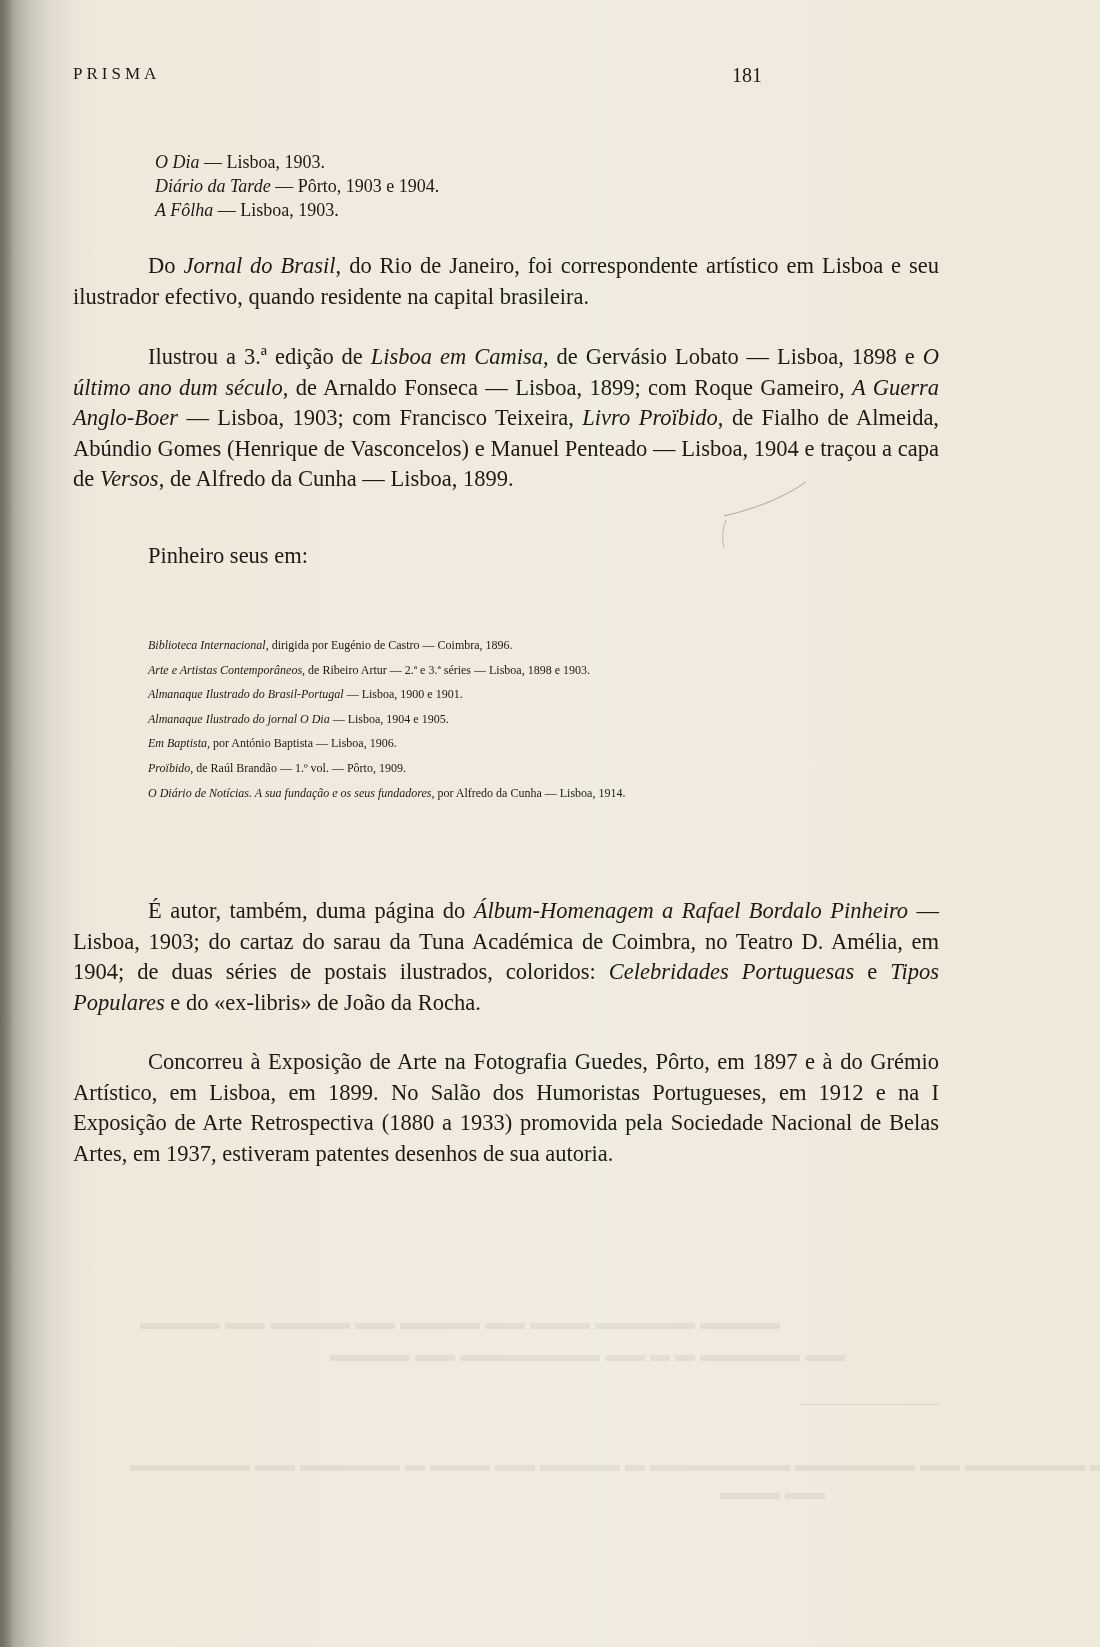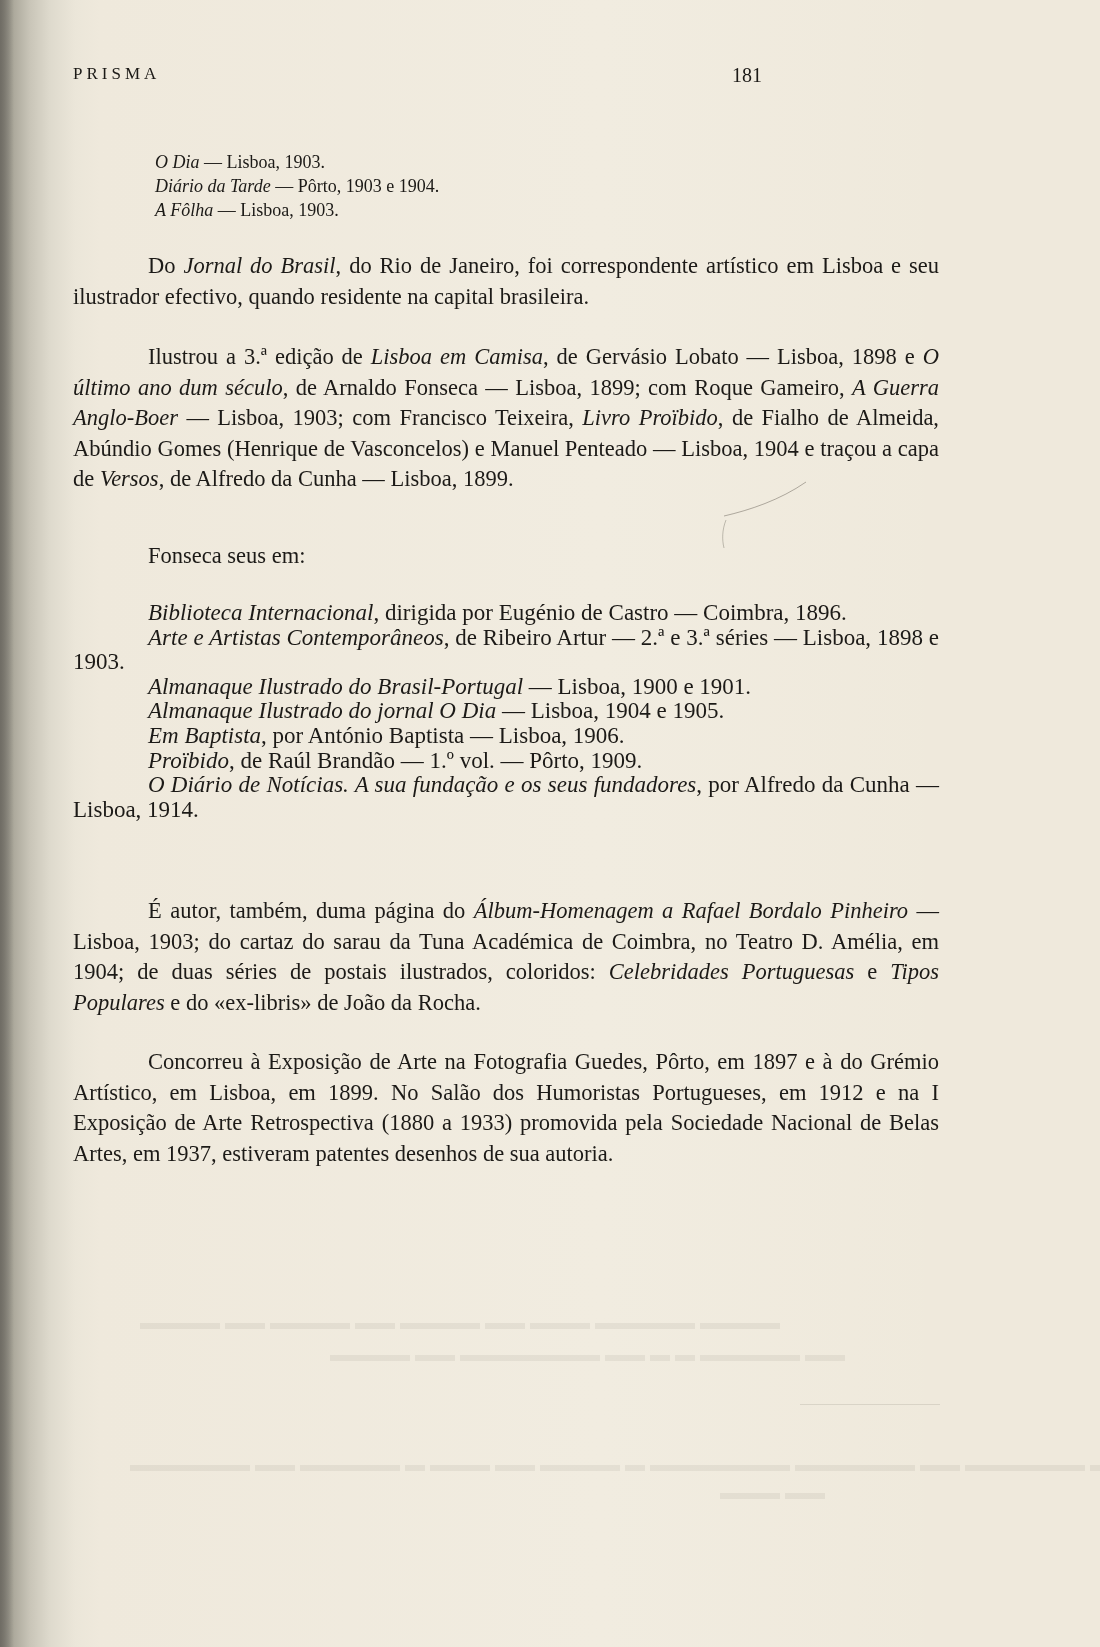--- a/index.html
+++ b/index.html
@@ -47,21 +47,21 @@
     text-justify: inter-word;
   }
   .body-text p { margin: 0; text-indent: 75px; }
   .it { font-style: italic; }
 
   .p1 { top: 235px; margin-top: 16px; }
   .p2 { top: 342px; }
 
   .desenhos-heading { top: 543px; font-size: 22.5px; left: 148px; }
 
-  .list { top: 601px; font-size: 23px; line-height: 24.6px; text-align: justify; }
+  .list { top: 633px; font-size: 12px; line-height: 24.6px; text-align: justify; }
   .list p { margin: 0; text-indent: 75px; }
 
   .p3 { top: 896px; }
   .p4 { top: 1047px; }
 
   .annotation {
     position: absolute;
     left: 720px; top: 480px;
     width: 90px; height: 70px;
     pointer-events: none;
@@ -104,21 +104,21 @@
 
   <div class="block body-text p2">
     <p><span>Ilustrou a 3.ª edição de </span><span class="it">Lisboa em Camisa</span><span>, de Gervásio Lobato — Lisboa, 1898 e </span><span class="it">O último ano dum século</span><span>, de Arnaldo Fonseca — Lisboa, 1899; com Roque Gameiro, </span><span class="it">A Guerra Anglo-Boer</span><span> — Lisboa, 1903; com Francisco Teixeira, </span><span class="it">Livro Proïbido</span><span>, de Fialho de Almeida, Abúndio Gomes (Henrique de Vasconcelos) e Manuel Penteado — Lisboa, 1904 e traçou a capa de </span><span class="it">Versos</span><span>, de Alfredo da Cunha — Lisboa, 1899.</span></p>
   </div>
 
   <svg class="annotation" viewBox="0 0 90 70">
     <path d="M86 2 C 60 20, 30 30, 4 36" stroke="rgba(90,85,75,0.45)" stroke-width="1" fill="none"></path>
     <path d="M6 40 C 2 50, 2 60, 4 68" stroke="rgba(90,85,75,0.35)" stroke-width="1" fill="none"></path>
   </svg>
 
-  <div class="block desenhos-heading">Fonseca seus em:</div>
+  <div class="block desenhos-heading">Pinheiro seus em:</div>
 
   <div class="block list">
     <p><span class="it">Biblioteca Internacional</span><span>, dirigida por Eugénio de Castro — Coimbra, 1896.</span></p>
     <p><span class="it">Arte e Artistas Contemporâneos</span><span>, de Ribeiro Artur — 2.ª e 3.ª séries — Lisboa, 1898 e 1903.</span></p>
     <p><span class="it">Almanaque Ilustrado do Brasil-Portugal</span><span> — Lisboa, 1900 e 1901.</span></p>
     <p><span class="it">Almanaque Ilustrado do jornal O Dia</span><span> — Lisboa, 1904 e 1905.</span></p>
     <p><span class="it">Em Baptista</span><span>, por António Baptista — Lisboa, 1906.</span></p>
     <p><span class="it">Proïbido</span><span>, de Raúl Brandão — 1.º vol. — Pôrto, 1909.</span></p>
     <p><span class="it">O Diário de Notícias. A sua fundação e os seus fundadores</span><span>, por Alfredo da Cunha — Lisboa, 1914.</span></p>
   </div>

